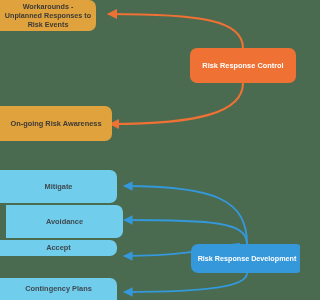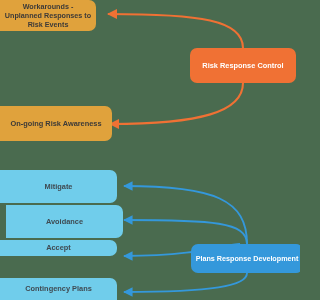--- a/index.html
+++ b/index.html
@@ -156,15 +156,15 @@
   <div class="node orange" id="node-risk-response-control">Risk Response Control</div>
 
   <div class="node lightblue" id="node-mitigate">Mitigate</div>
 
   <div class="node lightblue" id="node-avoidance">Avoidance</div>
 
   <div class="node lightblue" id="node-accept">Accept</div>
 
   <div class="node lightblue" id="node-contingency">Contingency Plans</div>
 
-  <div class="node blue" id="node-risk-response-development">Plans Response Development</div>
+  <div class="node blue" id="node-risk-response-development">Risk Response Development</div>
 
 </div>
 
 </body></html>

